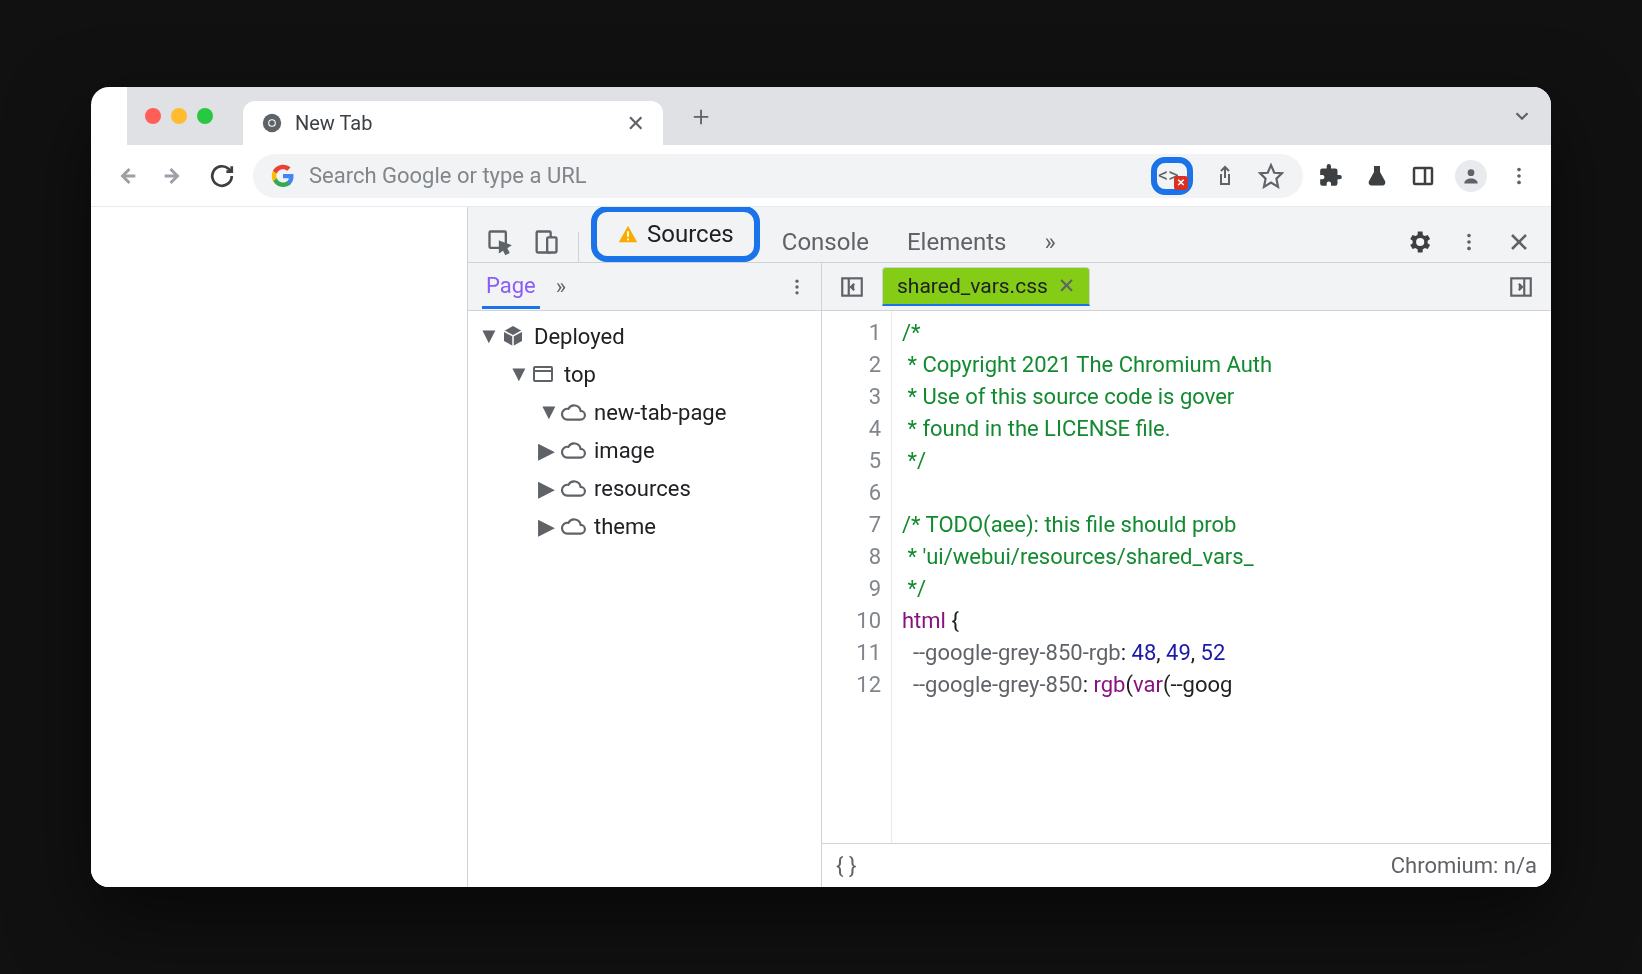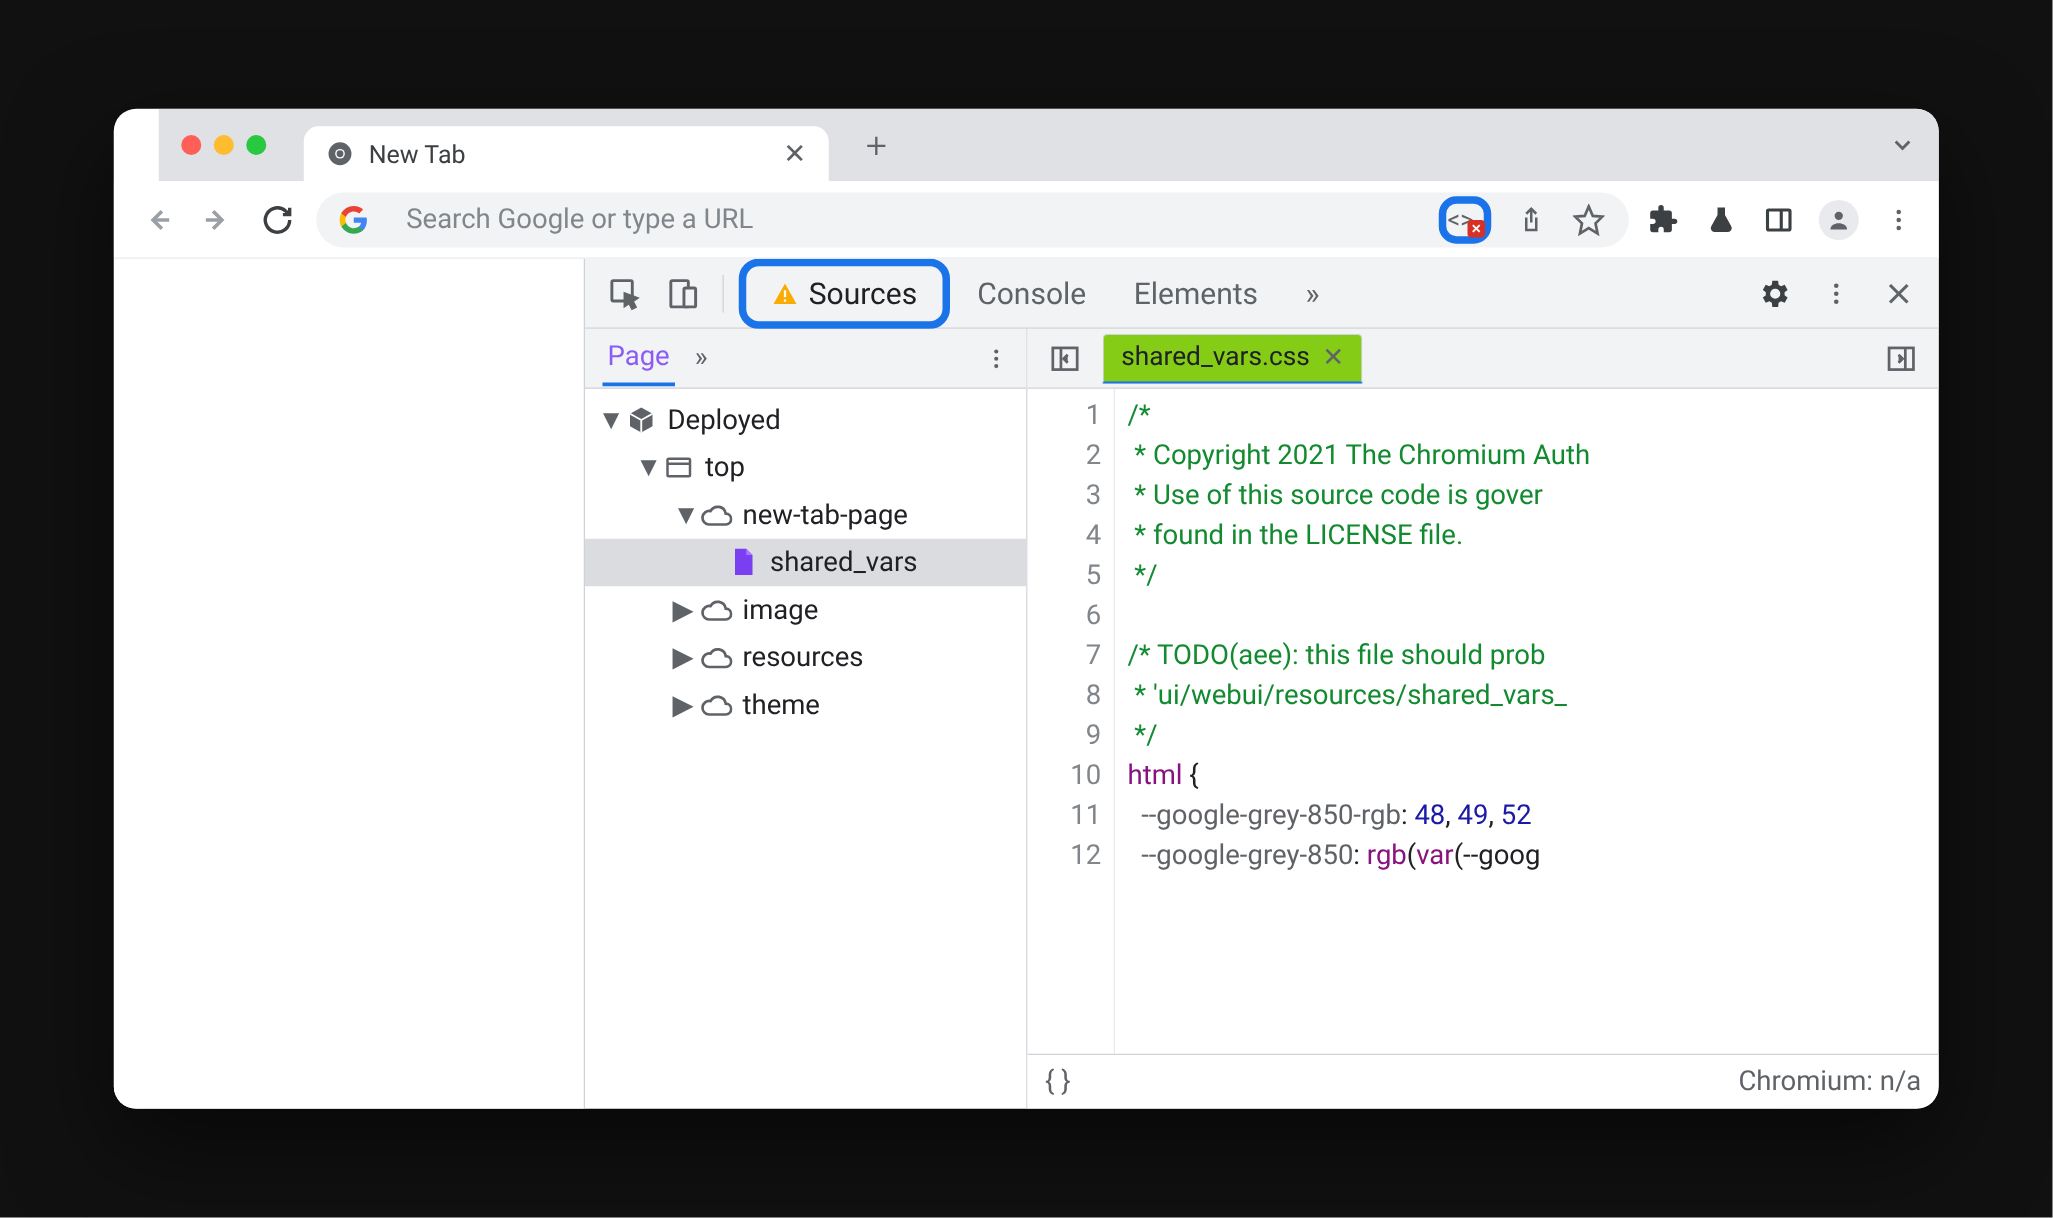--- a/index.html
+++ b/index.html
@@ -16,33 +16,33 @@
   .dot.r{background:#ff5f57;} .dot.y{background:#febc2e;} .dot.g{background:#28c840;}
   .tab { background:#fff; height:44px; border-radius:12px 12px 0 0; display:flex; align-items:center; padding:0 18px; gap:12px; min-width:420px; margin-top:14px; }
   .tab .title { font-size:20px; color:#3c4043; }
   .tab .close { margin-left:auto; color:#5f6368; font-size:22px; }
   .newtab { color:#5f6368; font-size:28px; padding:0 12px; }
   .dropdown-caret { margin-left:auto; color:#5f6368; }
   
   .toolbar { height:62px; background:#fff; display:flex; align-items:center; padding:0 18px; gap:14px; border-bottom:1px solid #e8eaed; }
   .nav-btn { width:34px; height:34px; display:flex; align-items:center; justify-content:center; color:#9aa0a6; }
   .nav-btn.dark { color:#3c4043; }
-  .omnibox { flex:1; height:44px; background:#f1f3f4; border-radius:22px; display:flex; align-items:center; padding:0 18px; gap:30px; font-size:22px; color:#80868b; }
+  .omnibox { flex:1; height:44px; background:#f1f3f4; border-radius:22px; display:flex; align-items:center; padding:0 18px; gap:14px; font-size:22px; color:#80868b; }
   .omnibox .g-icon { width:24px; height:24px; }
   .toolbar-icons { display:flex; align-items:center; gap:18px; }
   .ticon { width:28px; height:28px; display:flex; align-items:center; justify-content:center; color:#3c4043; }
   .ticon.grey { color:#5f6368; }
   .avatar-circle { width:32px; height:32px; border-radius:50%; background:#e8eaed; display:flex; align-items:center; justify-content:center; }
   .highlight-ring { border:6px solid #1a73e8; border-radius:16px; padding:2px 4px; display:inline-flex; }
   .highlight-ring.tight { padding:1px; border-radius:14px; }
   
   .content { flex:1; display:flex; overflow:hidden; }
   .page-blank { width:376px; background:#fff; }
   .devtools { flex:1; display:flex; flex-direction:column; border-left:1px solid #cfd2d6; }
-  .dt-toolbar { height:56px; background:#f1f3f4; border-bottom:1px solid #cfd2d6; display:flex; align-items:center; padding:0 12px; gap:6px; }
+  .dt-toolbar { height:56px; background:#f1f3f4; border-bottom:1px solid #cfd2d6; display:flex; align-items:flex-end; padding:0 12px; gap:6px; }
   .dt-btn { width:40px; height:40px; display:flex; align-items:center; justify-content:center; color:#5f6368; }
   .dt-sep { width:1px; height:30px; background:#cfd2d6; margin:0 6px; }
   .dt-tab { padding:6px 16px; font-size:24px; color:#5f6368; display:flex; align-items:center; gap:8px; border-radius:10px; }
   .dt-tab.active { color:#202124; }
   .dt-toolbar .right { margin-left:auto; display:flex; align-items:center; gap:10px; }
   .warn-tri { width:22px; height:22px; }
   .dt-panels { flex:1; display:flex; overflow:hidden; }
   .dt-nav { width:354px; border-right:1px solid #cfd2d6; display:flex; flex-direction:column; }
   .dt-nav-head { height:48px; background:#f1f3f4; border-bottom:1px solid #cfd2d6; display:flex; align-items:center; padding:0 14px; gap:16px; }
   .dt-nav-tab { font-size:22px; color:#8b5cf6; border-bottom:3px solid #1a73e8; padding:8px 4px; }
@@ -280,29 +280,20 @@
             </div>
             <div class="tree-row" style="padding-left:70px">
               <span class="tw">▼</span>
               <span class="node-icon">
                   <svg width="26" height="20" viewBox="0 0 24 18" fill="none" stroke="#5f6368" stroke-width="2">
                     <path d="M7 16a5 5 0 1 1 .8-9.9A6 6 0 0 1 19 8a4 4 0 0 1 0 8z"></path>
                   </svg>
                 </span>
               <span>new-tab-page</span>
             </div>
-            <div class="tree-row sel" style="padding-left:114px">
-              <span class="node-icon">
-                  <svg width="20" height="24" viewBox="0 0 20 24" fill="#7b3ff2">
-                    <path d="M3 1h9l5 5v16H3z"></path>
-                    <path d="M12 1v5h5" fill="#a978ff"></path>
-                  </svg>
-                </span>
-              <span>shared_vars</span>
-            </div>
             <div class="tree-row" style="padding-left:70px">
               <span class="tw">▶</span>
               <span class="node-icon">
                   <svg width="26" height="20" viewBox="0 0 24 18" fill="none" stroke="#5f6368" stroke-width="2">
                     <path d="M7 16a5 5 0 1 1 .8-9.9A6 6 0 0 1 19 8a4 4 0 0 1 0 8z"></path>
                   </svg>
                 </span>
               <span>image</span>
             </div>
             <div class="tree-row" style="padding-left:70px">

